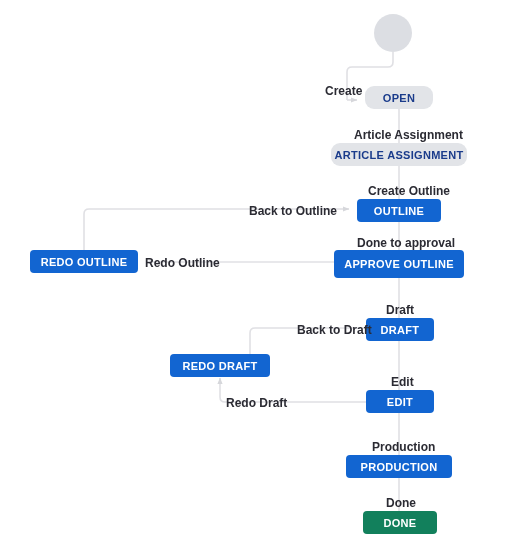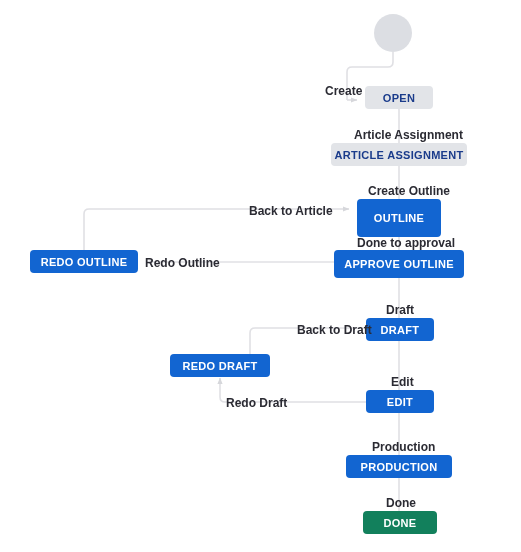--- a/index.html
+++ b/index.html
@@ -38,20 +38,21 @@
     border-radius: 4px;
     font-size: 11px;
     font-weight: bold;
     letter-spacing: 0.3px;
     white-space: nowrap;
     user-select: none;
   }
   .node-gray {
     background: #e2e4e8;
     color: #1a3b8b;
+    border-radius: 9px;
   }
   .node-blue {
     background: #1265d1;
     color: #ffffff;
   }
   .node-green {
     background: #12805c;
     color: #ffffff;
   }
   .start-circle {
@@ -120,21 +121,21 @@
   <div class="start-circle" style="left:374px; top:14px; width:38px; height:38px;"></div>
 
   <div class="node node-gray" style="left:365px; top:86px; width:68px; height:23px;">
     <span>OPEN</span>
   </div>
 
   <div class="node node-gray" style="left:331px; top:143px; width:136px; height:23px;">
     <span>ARTICLE ASSIGNMENT</span>
   </div>
 
-  <div class="node node-blue" style="left:357px; top:199px; width:84px; height:38px;">
+  <div class="node node-blue" style="left:357px; top:199px; width:84px; height:23px;">
     <span>OUTLINE</span>
   </div>
 
   <div class="node node-blue" style="left:30px; top:250px; width:108px; height:23px;">
     <span>REDO OUTLINE</span>
   </div>
 
   <div class="node node-blue" style="left:334px; top:250px; width:130px; height:28px;">
     <span>APPROVE OUTLINE</span>
   </div>
@@ -155,21 +156,21 @@
     <span>PRODUCTION</span>
   </div>
 
   <div class="node node-green" style="left:363px; top:511px; width:74px; height:23px;">
     <span>DONE</span>
   </div>
 
   <div class="edge-label" style="left:325px; top:84px;">Create</div>
   <div class="edge-label" style="left:354px; top:128px;">Article Assignment</div>
   <div class="edge-label" style="left:368px; top:184px;">Create Outline</div>
-  <div class="edge-label" style="left:249px; top:204px;">Back to Article</div>
+  <div class="edge-label" style="left:249px; top:204px;">Back to Outline</div>
   <div class="edge-label" style="left:357px; top:236px;">Done to approval</div>
   <div class="edge-label" style="left:145px; top:256px;">Redo Outline</div>
   <div class="edge-label" style="left:386px; top:303px;">Draft</div>
   <div class="edge-label" style="left:297px; top:323px;">Back to Draft</div>
   <div class="edge-label" style="left:391px; top:375px;">Edit</div>
   <div class="edge-label" style="left:226px; top:396px;">Redo Draft</div>
   <div class="edge-label" style="left:372px; top:440px;">Production</div>
   <div class="edge-label" style="left:386px; top:496px;">Done</div>
 
 </div>

